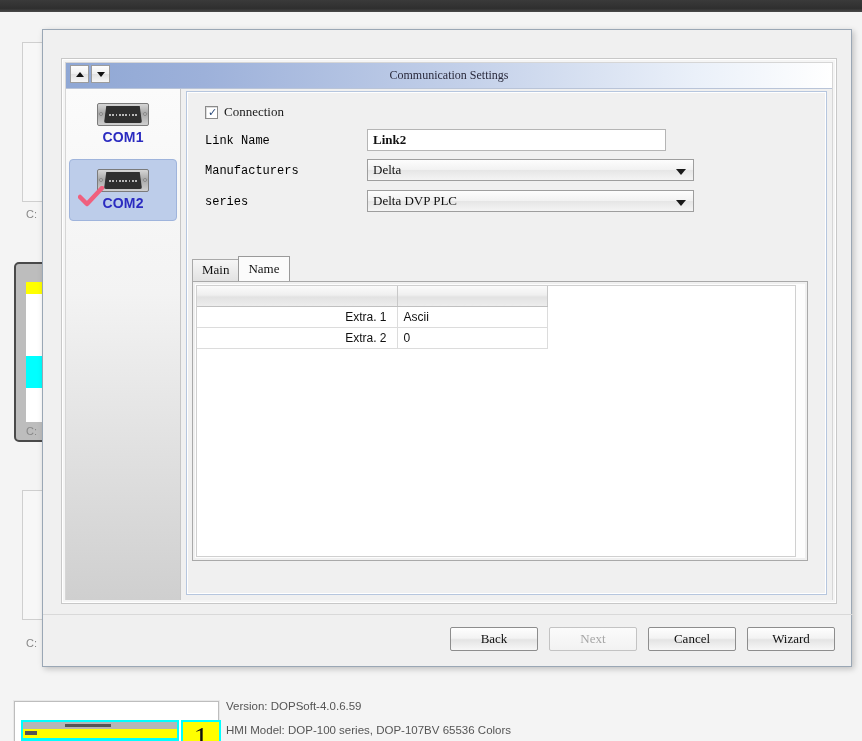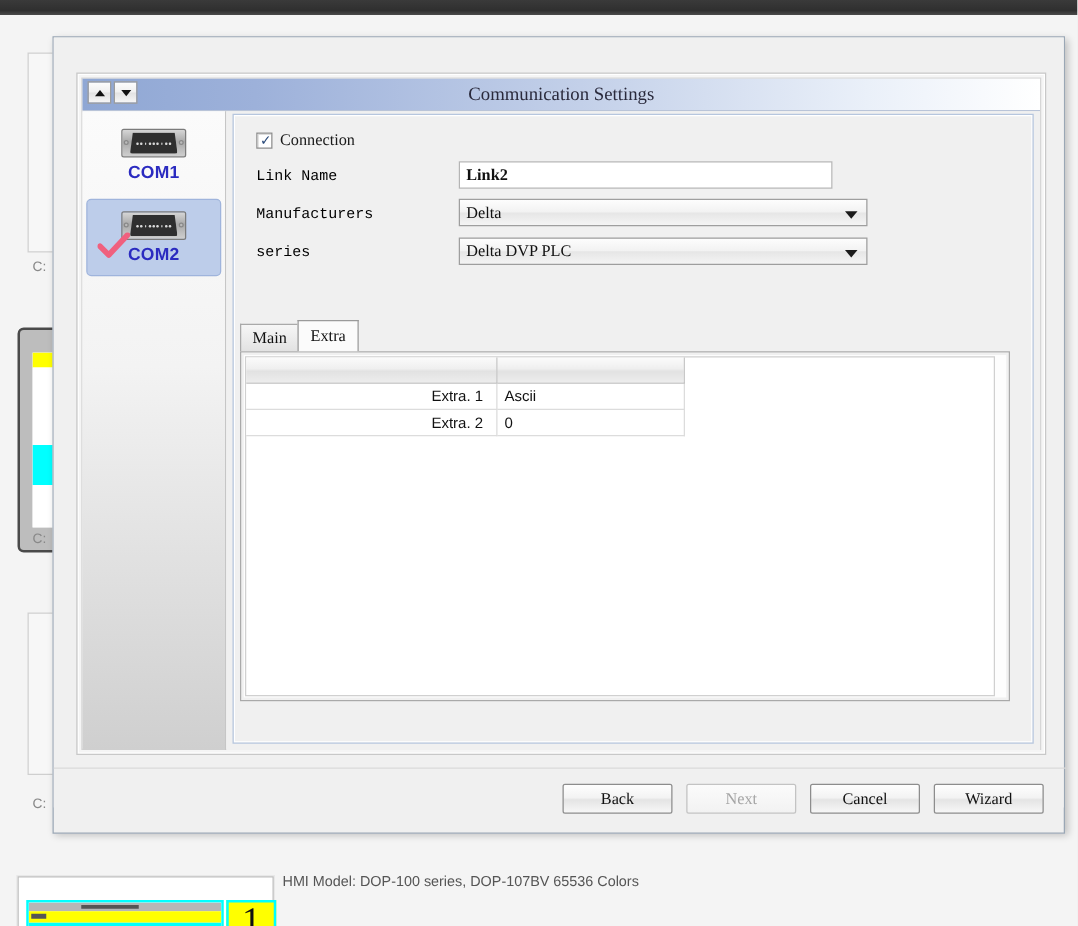--- a/index.html
+++ b/index.html
@@ -76,21 +76,21 @@
   }
 
   
   .panel-header {
     position: absolute; left: 0; top: 0; width: 766px; height: 26px;
     background: linear-gradient(90deg,#8fa7d4 0%, #9db1da 18%, #c3d0e9 52%, #eaf0f9 82%, #ffffff 100%);
     border-bottom: 1px solid #b9c4d8;
   }
   .panel-header .ph-title {
     position: absolute; left: 0; right: 0; top: 5px; text-align: center;
-    font-family: "Liberation Serif", serif; font-size: 15px; color: #2a2a3c;
+    font-family: "Liberation Serif", serif; font-size: 12px; color: #2a2a3c;
   }
   .spin-group { position: absolute; left: 4px; top: 2px; display: flex; gap: 2px; }
   .spin-btn {
     width: 19px; height: 18px;
     background: linear-gradient(180deg,#fdfdfd 0%, #f0f0f0 48%, #e2e2e2 52%, #f6f6f6 100%);
     border: 1px solid #9c9c9c;
     display: flex; align-items: center; justify-content: center; cursor: pointer;
   }
   .tri-up { width: 0; height: 0; border-left: 4px solid transparent; border-right: 4px solid transparent; border-bottom: 5px solid #111; }
   .tri-dn { width: 0; height: 0; border-left: 4px solid transparent; border-right: 4px solid transparent; border-top: 5px solid #111; }
@@ -268,20 +268,21 @@
         </div>
         <div class="t-cyan" style="height:6px;"></div>
 
       </div>
       <div style="position:absolute; left:166px; top:18px; width:40px; height:34px; border:2px solid #00ffff; background:#ffff00; display:flex; align-items:center; justify-content:center;">
         <span style="font-family:'Liberation Serif',serif; font-size:30px; color:#111; line-height:1;">1</span>
       </div>
     </div>
 
     <div class="info-block">
+      <div class="info-line">Version: DOPSoft-4.0.6.59</div>
       <div class="info-line">HMI Model: DOP-100 series, DOP-107BV 65536 Colors</div>
     </div>
   </div>
 </div>
 
 <div id="wizard">
 
 
   <div class="dialog-body">
 
@@ -372,21 +373,21 @@
             <div class="combo" style="left:180px; top:98px; width:327px;">
               <span>Delta DVP PLC</span>
               <span class="arrow"></span>
             </div>
 
             <div class="tabstrip">
               <div class="tab">
                 <span>Main</span>
               </div>
               <div class="tab active">
-                <span>Extra</span>
+                <span>Name</span>
               </div>
             </div>
 
             <div class="table-outer">
               <div class="grid">
                 <table class="extra-grid">
                   <thead>
                     <tr>
                       <th class="col-key"></th>
                       <th class="col-val"></th>

